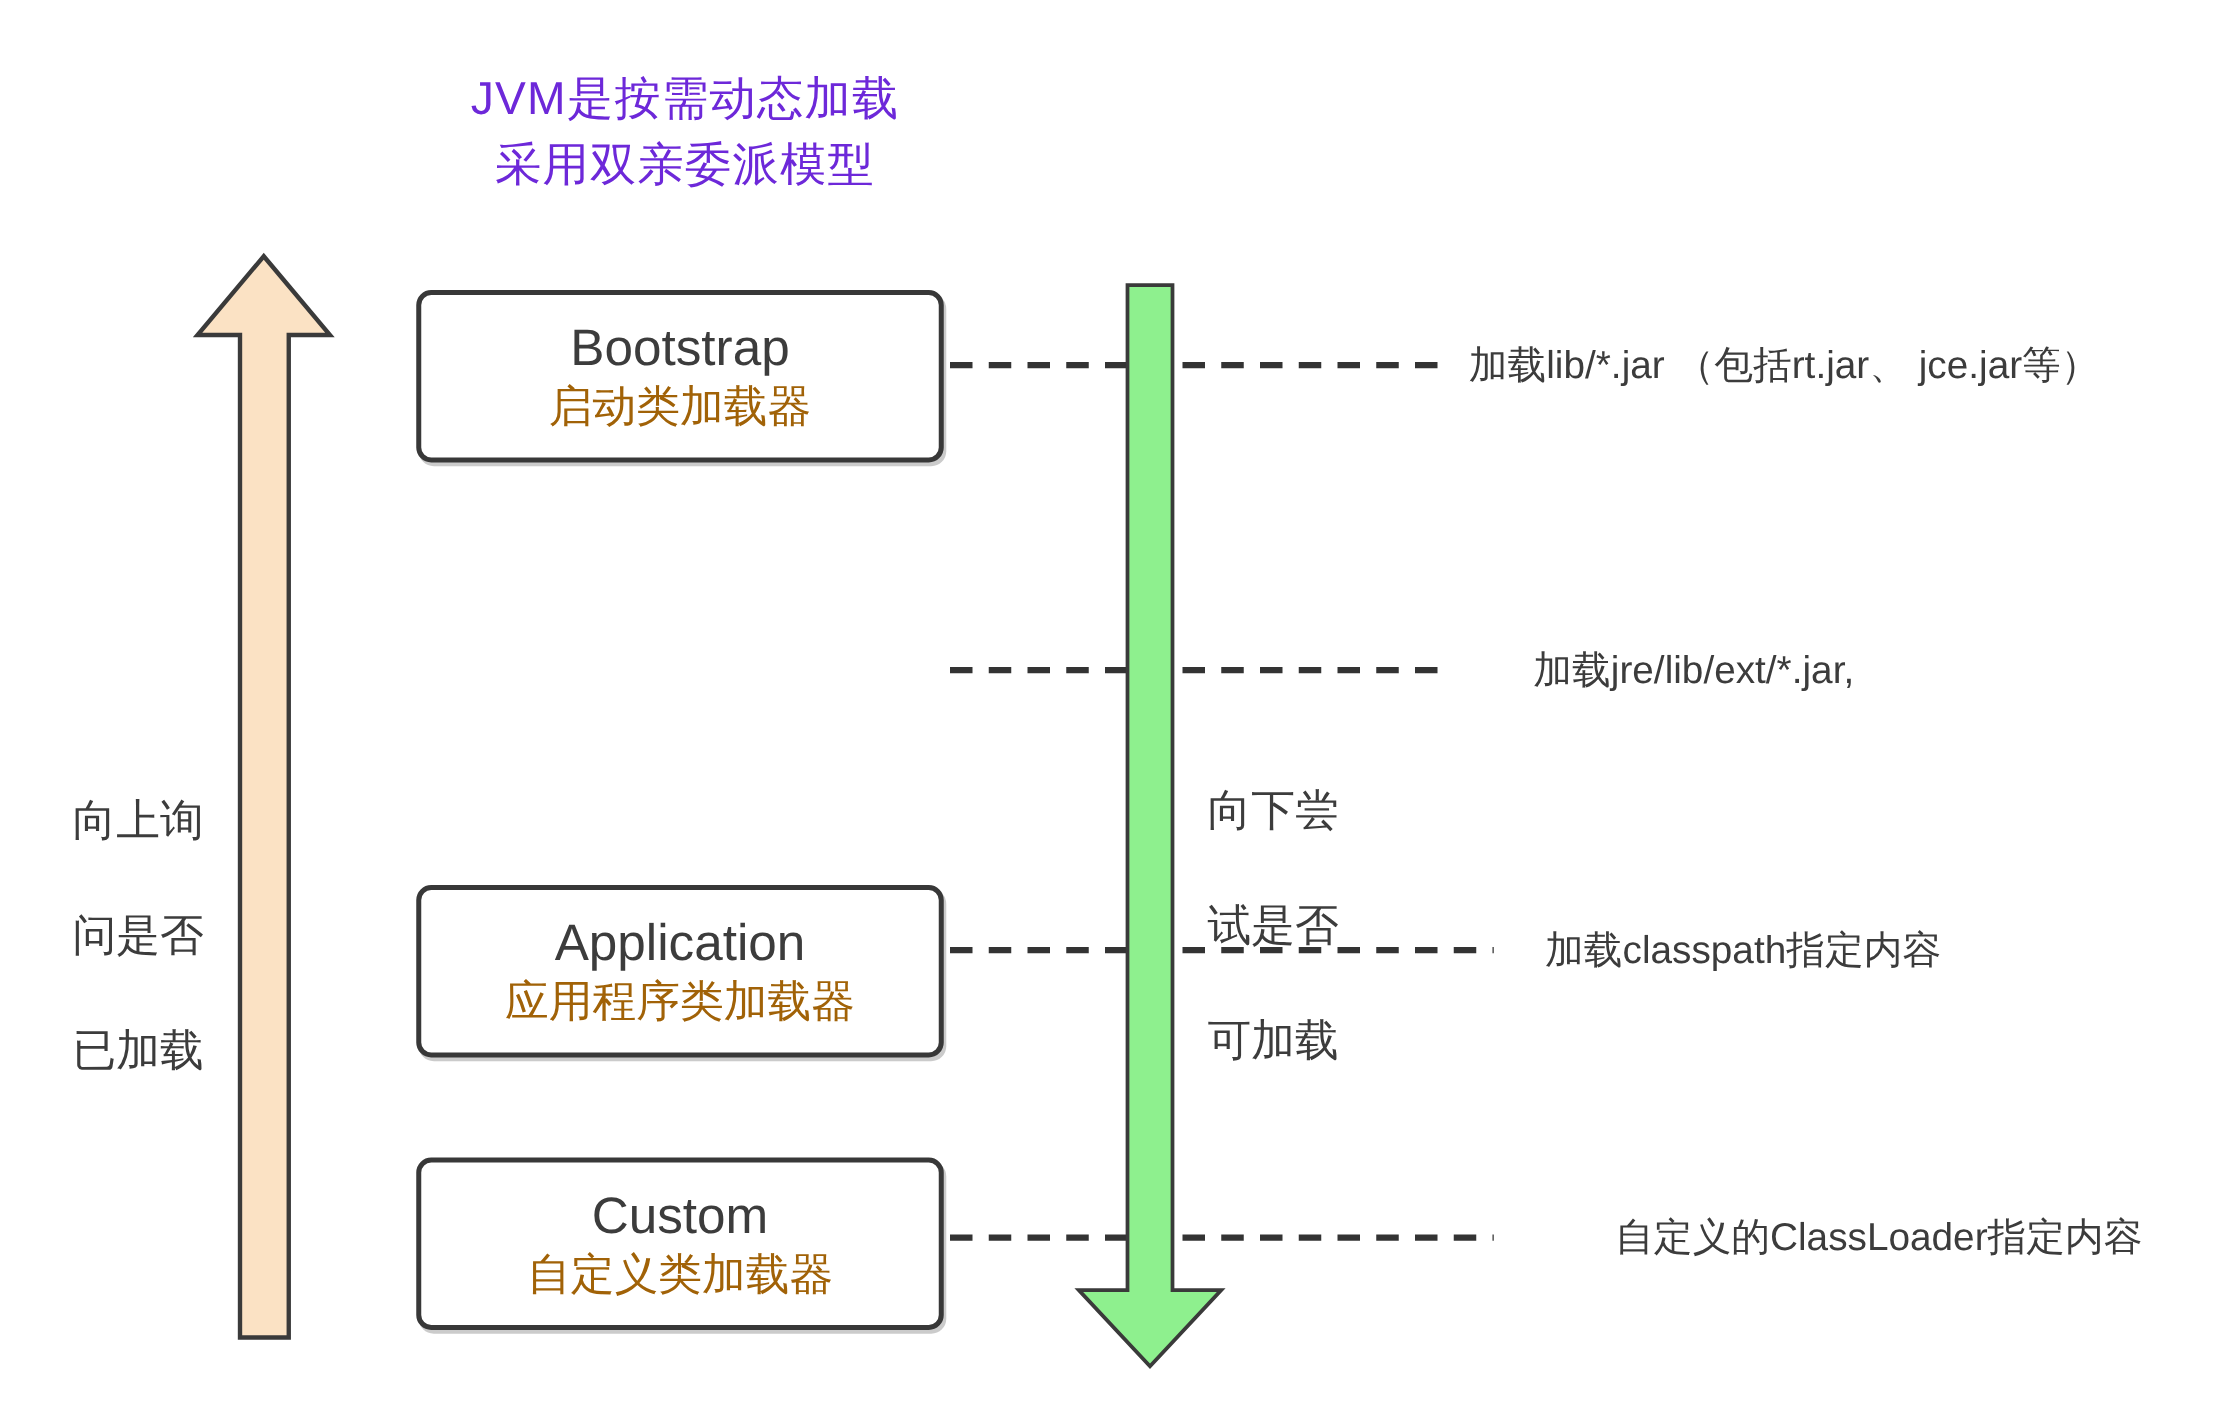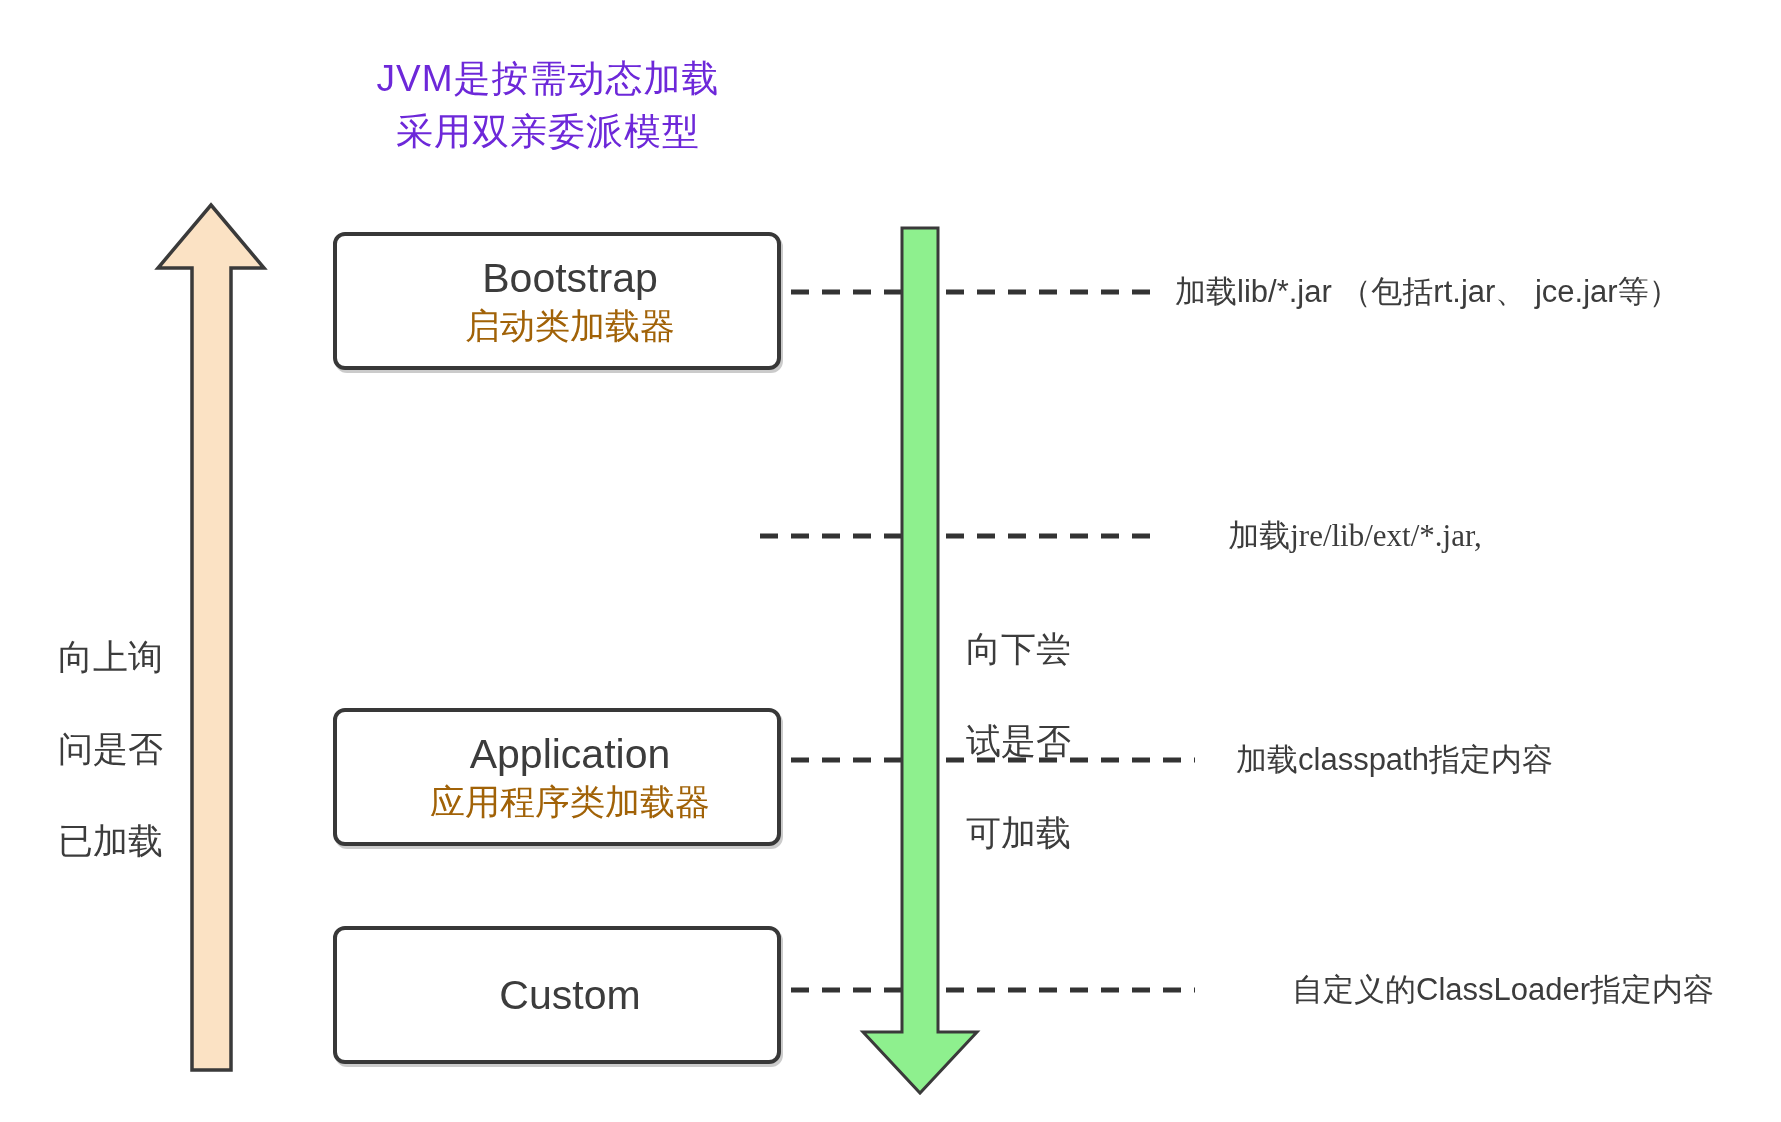--- a/index.html
+++ b/index.html
@@ -12,21 +12,20 @@
     left:298px; top:52px; width:500px; text-align:center;
     font-size:37px; line-height:53px; color:#6d28d9; letter-spacing:1px;
   }
   svg.layer { position:absolute; left:0; top:0; width:1781px; height:1122px; }
   .loader-box {
     position:absolute; left:333px; width:414px; height:130px;
     border:4px solid #383838; border-radius:12px; background:#ffffff;
     box-shadow:2px 3px 0 rgba(70,70,70,0.28);
     display:flex; flex-direction:column; align-items:center; justify-content:center;
     z-index:2;
-    padding-left:26px;
   }
   .loader-name   { font-size:41px; line-height:46px; color:#3c3c3c; }
   .loader-sub    { font-size:35px; line-height:42px; color:#a16207; margin-top:4px; }
   .side-label    { font-size:35px; line-height:46px; color:#3c3c3c; white-space:pre-line; }
   .note {
     position:absolute; transform:translateY(-50%);
     font-size:31px; line-height:42px; color:#3c3c3c; white-space:nowrap; z-index:3;
   }
   .note.center { text-align:center; white-space:normal; }
 </style>
@@ -67,26 +66,27 @@
   <div class="loader-box" style="top:232px;">
     <div class="loader-name">Bootstrap</div>
     <div class="loader-sub">启动类加载器</div>
   </div>
   <div class="loader-box" style="top:708px;">
     <div class="loader-name">Application</div>
     <div class="loader-sub">应用程序类加载器</div>
   </div>
   <div class="loader-box" style="top:926px;">
     <div class="loader-name">Custom</div>
+    <div class="loader-sub">自定义类加载器</div>
   </div>
 
   <div class="note" style="left:1175px; top:292px;">
     <div>加载lib/*.jar （包括rt.jar、 jce.jar等）</div>
   </div>
-  <div class="note center" style="left:1145px; top:536px; width:420px;font-family:Liberation Serif, serif;">
+  <div class="note center" style="left:1145px; top:536px; width:420px;">
     <div>加载jre/lib/ext/*.jar,</div>
   </div>
   <div class="note" style="left:1236px; top:760px;">
     <div>加载classpath指定内容</div>
   </div>
   <div class="note" style="left:1248px; top:990px;margin-left:44px;">
     <div>自定义的ClassLoader指定内容</div>
   </div>
 
 </div>

